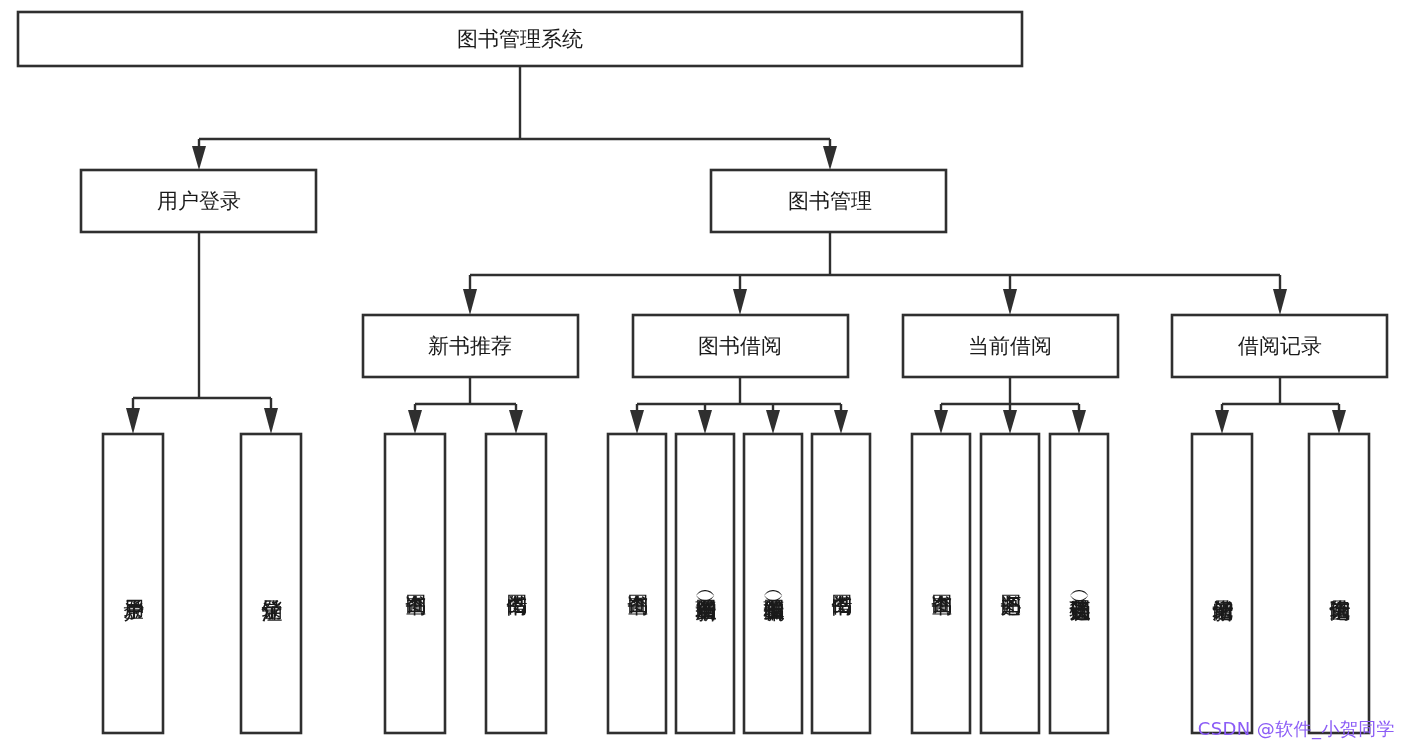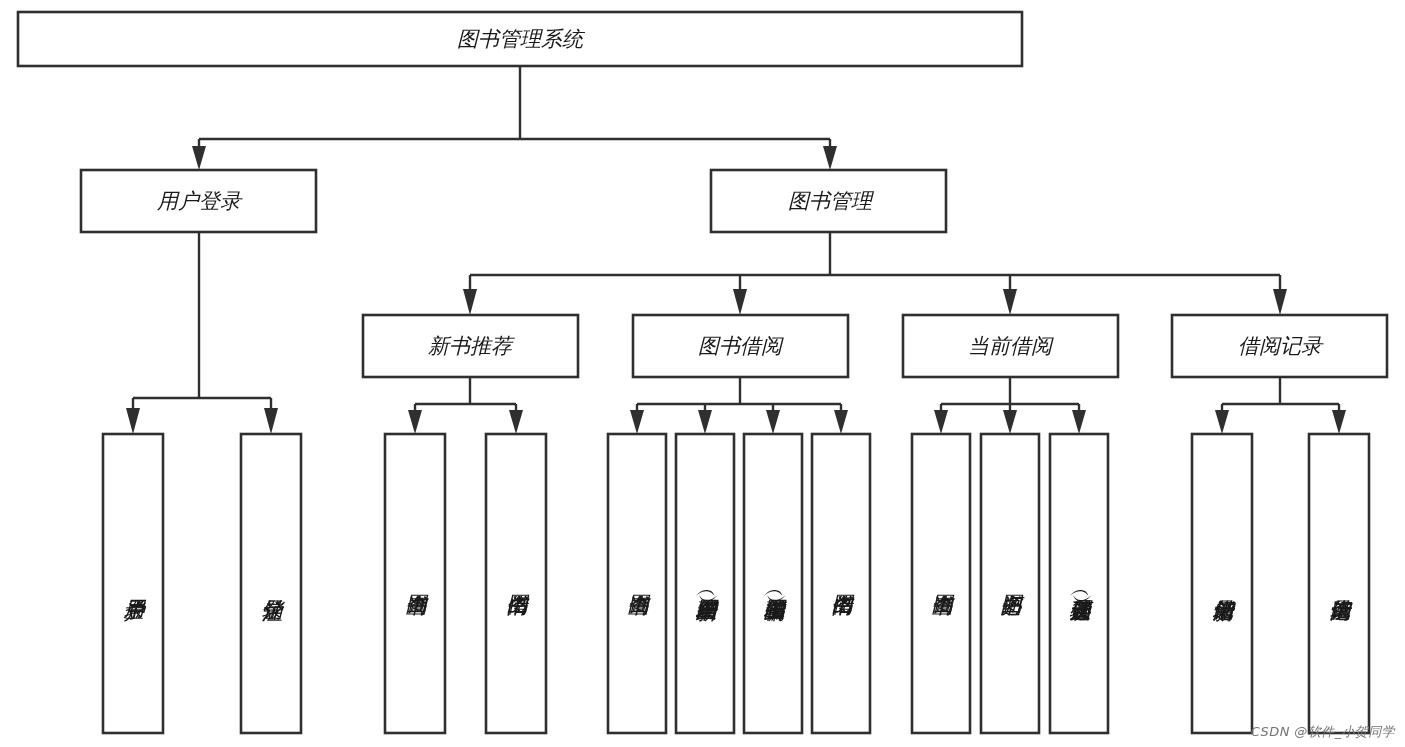--- a/index.html
+++ b/index.html
@@ -10,21 +10,20 @@
   body {
     width: 1405px;
     height: 747px;
     font-family: "DejaVu Sans", "Liberation Sans", sans-serif;
     overflow: hidden;
   }
   #diagram-root {
     position: relative;
     width: 1405px;
     height: 747px;
-    font-style: italic;
   }
   svg#flowchart {
     display: block;
     width: 1405px;
     height: 747px;
   }
   .node-box {
     fill: #ffffff;
     stroke: #2f2f2f;
     stroke-width: 2.6;
@@ -52,22 +51,22 @@
     text-anchor: middle;
     dominant-baseline: middle;
     writing-mode: vertical-rl;
     glyph-orientation-vertical: 0;
   }
   .watermark {
     position: absolute;
     right: 10px;
     bottom: 6px;
     font-family: "DejaVu Sans", "Liberation Sans", sans-serif;
-    font-size: 13px;
-    color: #737373;
+    font-size: 18px;
+    color: #8b5cf6;
     letter-spacing: 0.4px;
     white-space: nowrap;
     pointer-events: none;
     margin-left: 7px;
   }
 </style>
 </head>
 <body>
 
 <div id="diagram-root">

